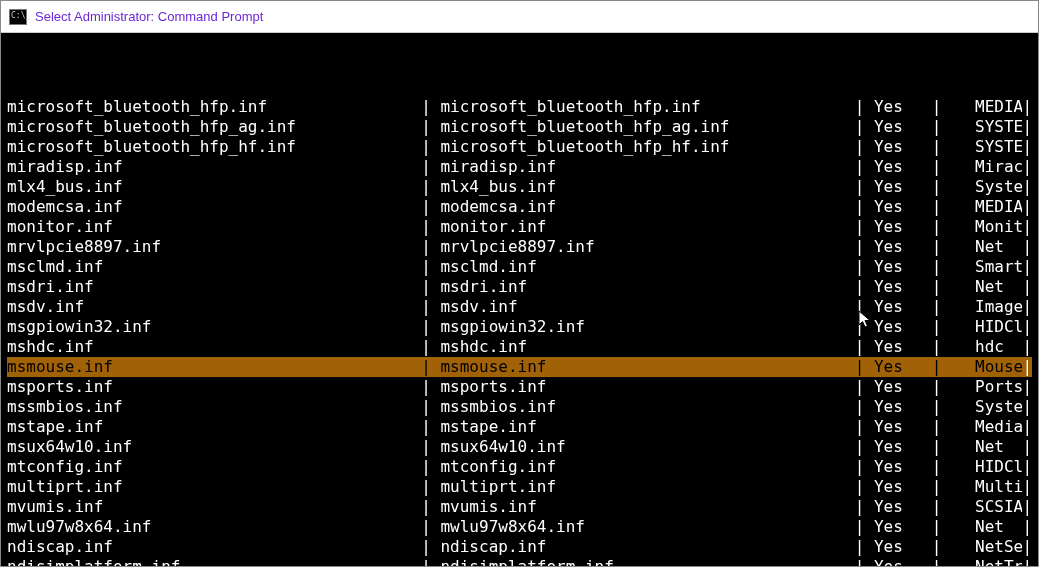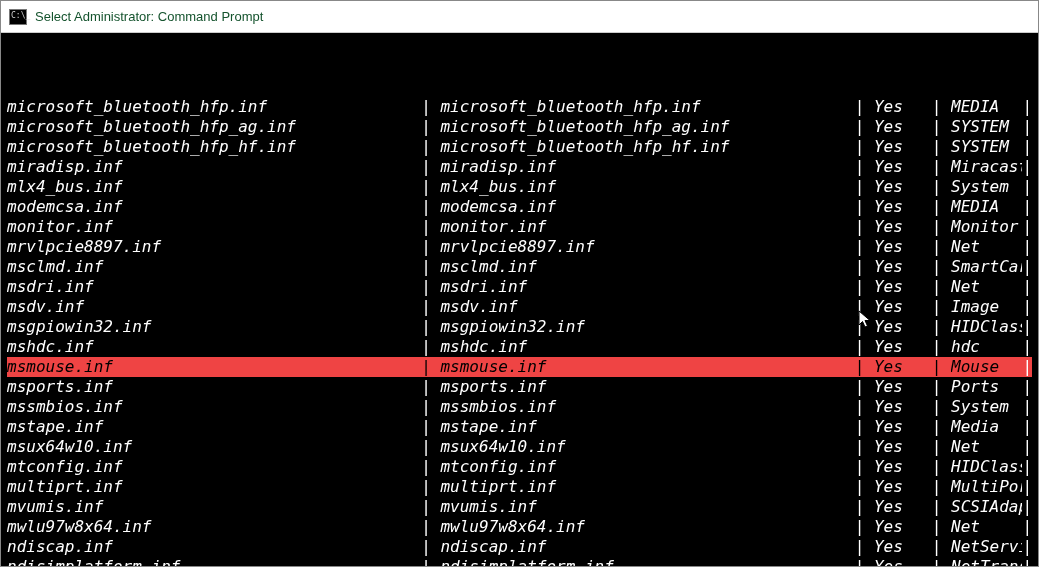--- a/index.html
+++ b/index.html
@@ -6,40 +6,40 @@
   html, body { width: 1039px; height: 567px; overflow: hidden; font-family: "Segoe UI", Tahoma, sans-serif; }
   .window { width: 1039px; height: 567px; background: #fff; border: 1px solid #888; display: flex; flex-direction: column; }
   .titlebar { height: 32px; background: #fff; display: flex; align-items: center; padding: 0 8px; border-bottom: 1px solid #ccc; }
   .titlebar .icon {
     width: 18px; height: 16px; margin-right: 8px;
     background: #000; position: relative; border: 1px solid #777;
   }
   .titlebar .icon::before {
     content: "C:\\_"; color: #ccc; font: 8px/1 monospace; position: absolute; top: 2px; left: 1px;
   }
-  .titlebar .title { font-size: 13px; color: #14532d; }
+  .titlebar .title { font-size: 13px; color: #6d28d9; }
   .console {
     flex: 1;
     background: #000;
     color: #fff;
     font-family: Consolas, "Lucida Console", monospace;
     font-size: 16px;
     line-height: 20px;
     padding: 4px 6px 0 6px;
     overflow: hidden;
     white-space: pre;
     position: relative;
   }
-  .row { display: flex; font-style: italic; }
-  .row.selected { background: #ef4444; color: #000; }
+  .row { display: flex; }
+  .row.selected { background: #a16207; color: #000; }
   .row.selected .sep { color: #000; }
   .c1 { display: inline-block; width: 43ch; overflow: hidden; }
   .c2 { display: inline-block; width: 43ch; overflow: hidden; }
   .c3 { display: inline-block; width: 6ch; overflow: hidden; text-align: center; }
-  .c4 { display: inline-block; flex: 1; overflow: hidden; }
+  .c4 { display: inline-block; flex: 1; overflow: hidden; margin-left: 24px; }
   .sep { display: inline-block; width: 2ch; text-align: left; color: #fff; }
   .sepend { display: inline-block; width: 1ch; text-align: right; color: #fff; }
   .cursor-pointer {
     position: absolute;
     width: 0; height: 0;
     pointer-events: none;
     z-index: 10;
   }
   .cursor-pointer svg { position: absolute; top: -2px; left: -2px; }
 </style>

